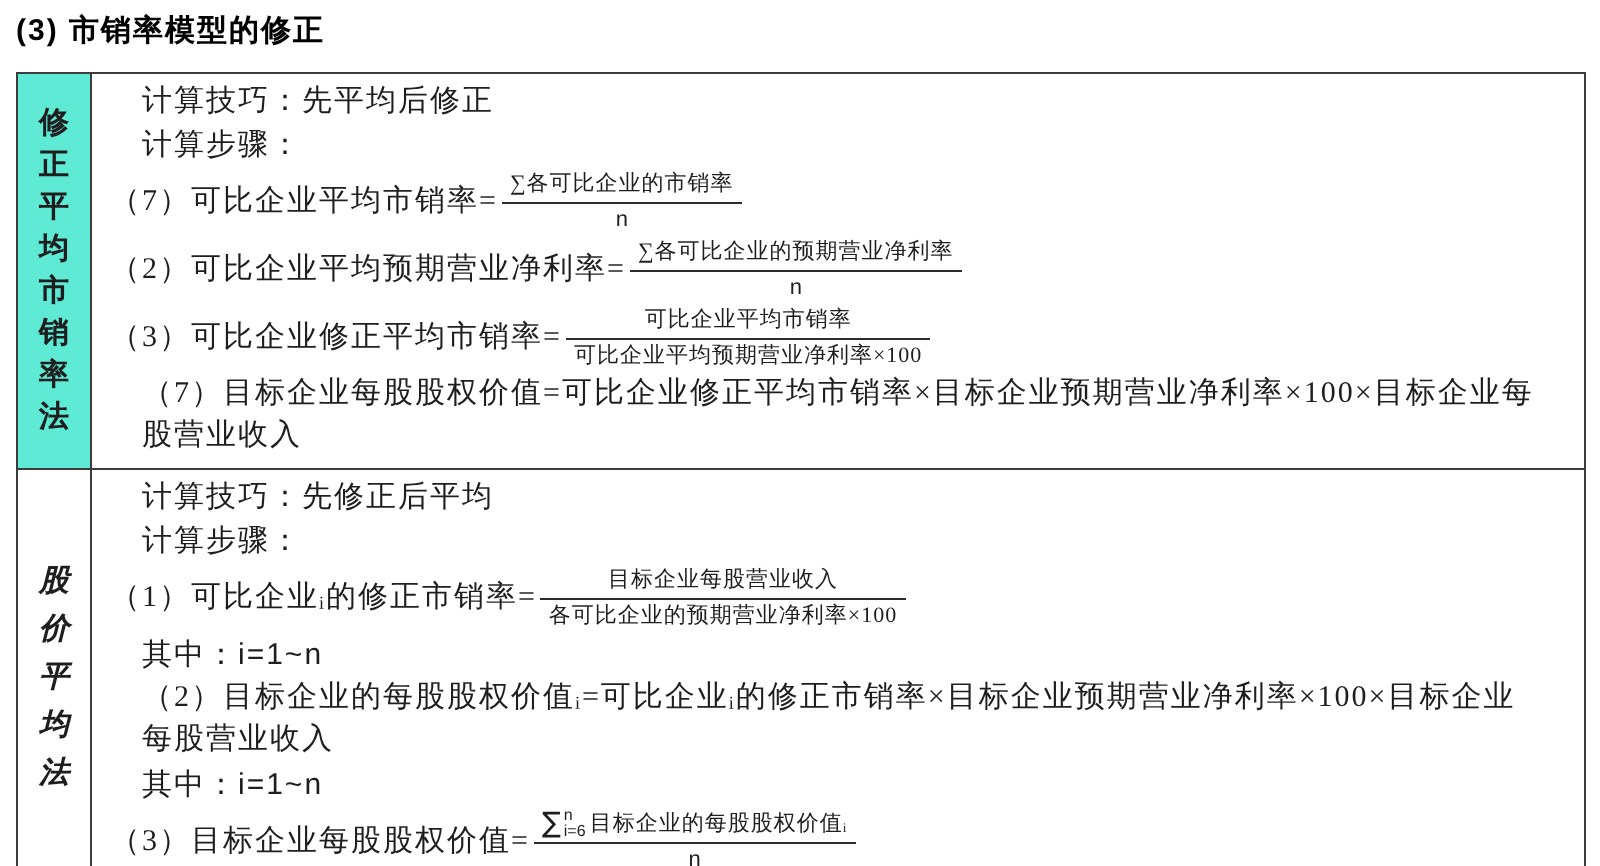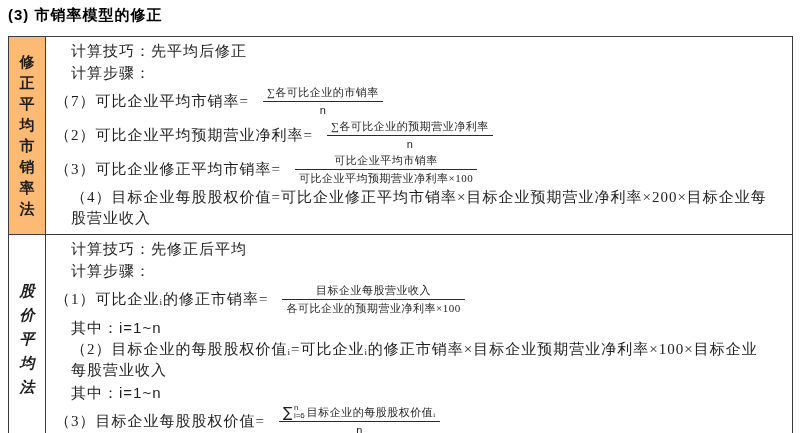--- a/index.html
+++ b/index.html
@@ -24,21 +24,21 @@
     table-layout:fixed;
   }
   col.c-hdr { width:37px; }
   td {
     border:1px solid #3c3c3c;
   }
   td.hdr {
     text-align:center; vertical-align:middle;
     font-weight:bold; font-size:15px;
   }
-  td.hdr-gray { background:#fdba74; }
+  td.hdr-gray { background:#5eead4; }
   td.hdr-white { background:#ffffff; }
   .vert {
     width:1em; margin:0 auto;
     word-break:break-all;
     text-align:center;
   }
   tr.r1 { height:186px; }
   tr.r2 { height:207px; }
   tr.r1 .vert { line-height:21px; }
   tr.r2 .vert { line-height:24px;font-style:italic; }
@@ -49,21 +49,21 @@
     letter-spacing:1px;
     line-height:21px;
   }
   .line { margin:1px 16px; }
   .fline { display:flex; align-items:center; margin:1px 0; min-height:31px; }
   .fline .pfx { white-space:nowrap; }
   .frac {
     display:inline-flex; flex-direction:column;
     text-align:center; vertical-align:middle;
     font-size:11px; letter-spacing:0.5px; line-height:15px;
-    margin-left:14px;
+    margin-left:2px;
   }
   .frac .num {
     border-bottom:1px solid #2b2b2b;
     padding:0 4px 1px 4px;
     display:inline-flex; align-items:center; justify-content:center;
   }
   .frac .den { padding:1px 4px 0 4px; }
   .sum { display:inline-flex; align-items:center; margin-right:2px; }
   .sigma { font-size:14px; line-height:14px; font-family:"DejaVu Sans",sans-serif; }
   .lims {
@@ -113,21 +113,21 @@
         </div>
 
         <div class="fline">
           <span class="pfx">（3）可比企业修正平均市销率=</span>
               <span class="frac">
                 <span class="num">可比企业平均市销率</span>
                 <span class="den">可比企业平均预期营业净利率×100</span>
               </span>
         </div>
 
-        <div class="line">（4）目标企业每股股权价值=可比企业修正平均市销率×目标企业预期营业净利率×200×目标企业每股营业收入</div>
+        <div class="line">（7）目标企业每股股权价值=可比企业修正平均市销率×目标企业预期营业净利率×100×目标企业每股营业收入</div>
       </td>
     </tr>
 
     <tr class="r2">
       <td class="hdr hdr-white">
         <div class="vert">股价平均法</div>
       </td>
       <td class="content">
         <div class="line">计算技巧：先修正后平均</div>
         <div class="line">计算步骤：</div>

